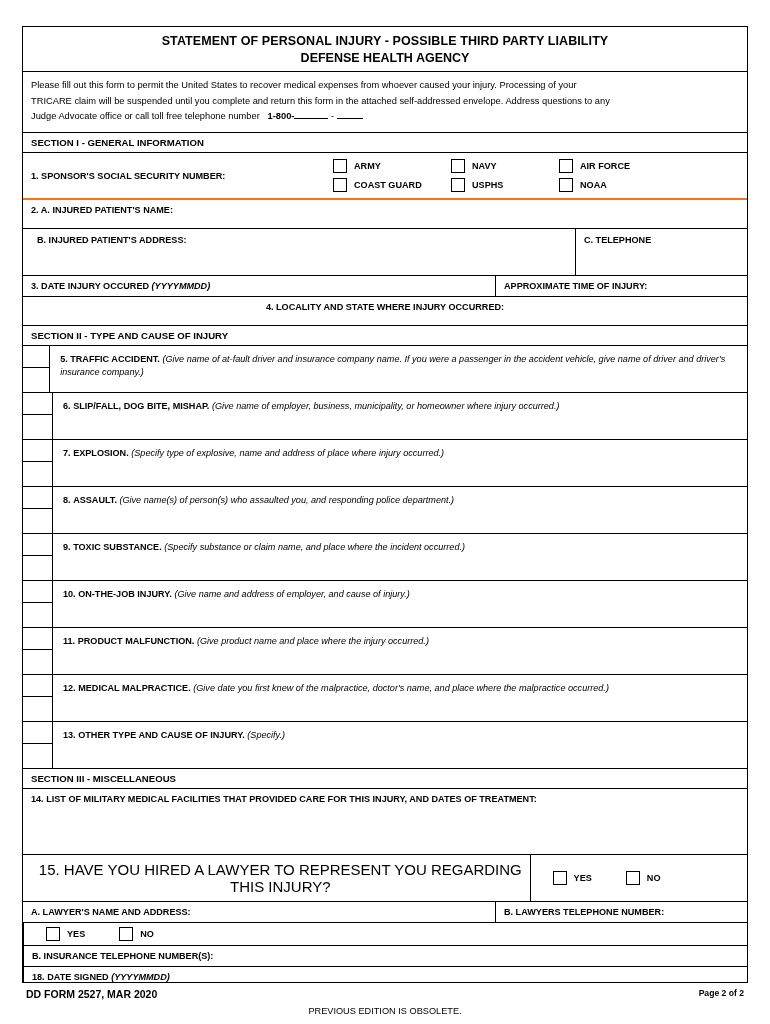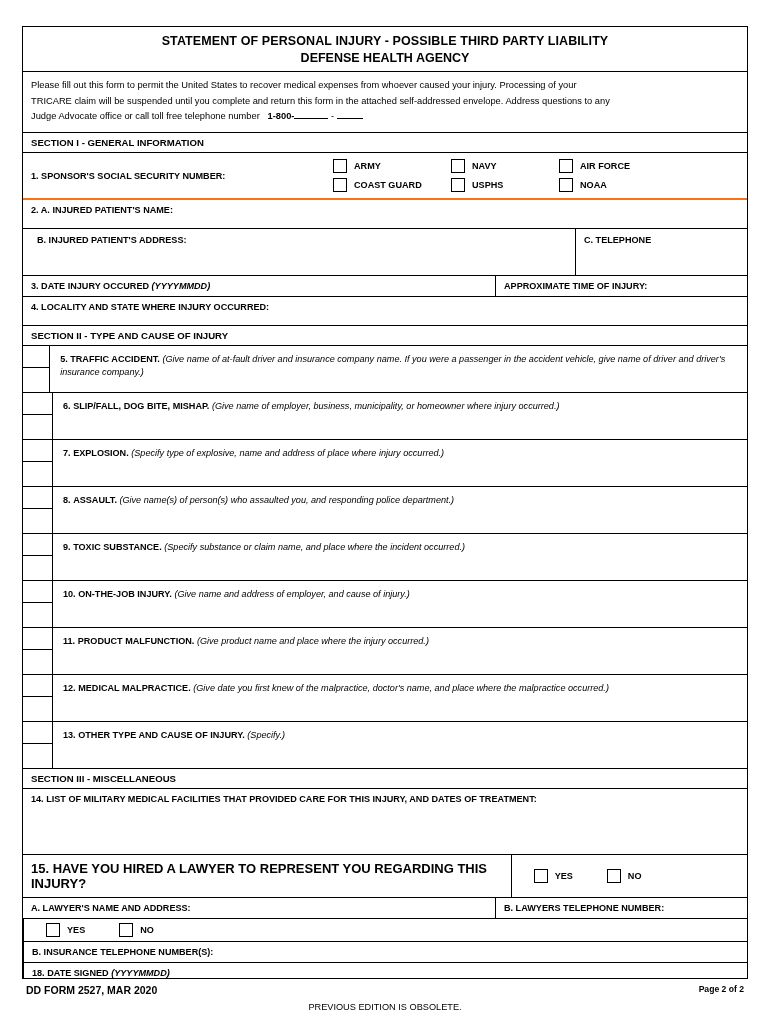--- a/index.html
+++ b/index.html
@@ -180,23 +180,24 @@
     padding: 5px 8px 0 8px;
     height: 66px;
     box-sizing: border-box;
     font-size: 9.1px;
     font-weight: bold;
   }
   .yn-wrap { display: flex; border-bottom: 1px solid #000; }
   .yn-left {
     flex: 1 1 auto;
     padding: 6px 0 6px 8px;
-    font-size: 13px;
-    font-weight: bold;
-    box-sizing: border-box;
+    font-size: 15px;
+    font-weight: normal;
+    box-sizing: border-box;
+    text-align: center;
   }
   .yn-right {
     width: 252px;
     border-left: 1px solid #000;
     padding: 4px 0 4px 22px;
     box-sizing: border-box;
     display: flex;
     align-items: center;
     font-size: 9.1px;
     font-weight: bold;
@@ -309,21 +310,21 @@
       <div class="addr-right">C. TELEPHONE</div>
     </div>
 
     <div class="split-wrap">
       <div class="split-left">
         <span>3. DATE INJURY OCCURED </span><span class="lbl-italic">(YYYYMMDD)</span>
       </div>
       <div class="split-right">APPROXIMATE TIME OF INJURY:</div>
     </div>
 
-    <div class="simple-row tall-1" style="border-bottom:none;">4. LOCALITY AND STATE WHERE INJURY OCCURRED:</div>
+    <div class="simple-row tall-1" style="border-bottom:none;text-align:center;">4. LOCALITY AND STATE WHERE INJURY OCCURRED:</div>
 
     <div class="section-bar">SECTION II - TYPE AND CAUSE OF INJURY</div>
 
     <div>
 
       <div class="item-row">
         <div class="item-cb-col">
             <div class="inner-box"></div>
           </div>
         <div class="item-text">

